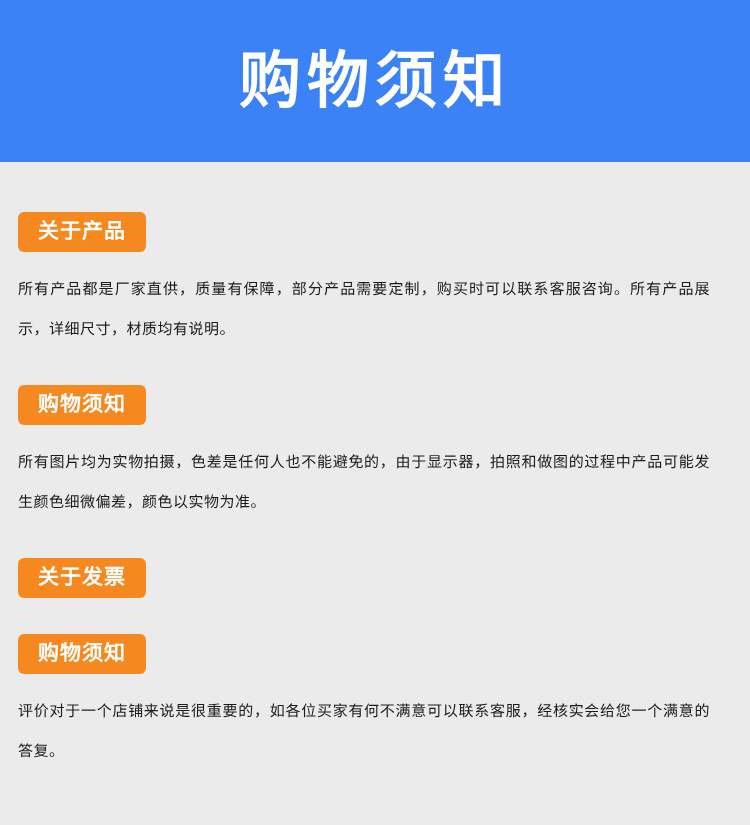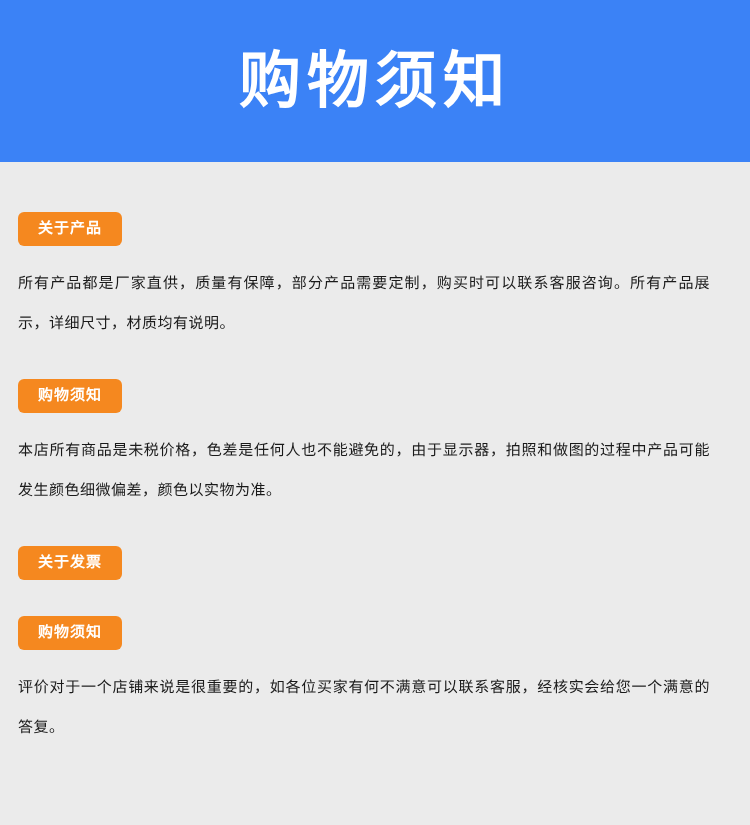--- a/index.html
+++ b/index.html
@@ -51,21 +51,21 @@
   .section {
     margin-top: 0;
   }
   .section.first { padding-top: 50px; }
   .section.more { padding-top: 36px; }
 
   .tag {
     display: inline-block;
     background: #f5881f;
     color: #ffffff;
-    font-size: 15px;
+    font-size: 21px;
     font-weight: bold;
     letter-spacing: 1px;
     padding: 9px 20px 10px 20px;
     border-radius: 6px;
     line-height: 1;
     font-family: "DejaVu Sans", "Liberation Sans", sans-serif;
   }
 
   .para {
     margin: 17px 0 0 0;
@@ -89,21 +89,21 @@
 
   <div class="content">
 
     <div class="section first">
       <div class="tag">关于产品</div>
       <p class="para">所有产品都是厂家直供，质量有保障，部分产品需要定制，购买时可以联系客服咨询。所有产品展示，详细尺寸，材质均有说明。</p>
     </div>
 
     <div class="section more">
       <div class="tag">购物须知</div>
-      <p class="para">本店所有商品是未税价格，色差是任何人也不能避免的，由于显示器，拍照和做图的过程中产品可能发生颜色细微偏差，颜色以实物为准。</p>
+      <p class="para">所有图片均为实物拍摄，色差是任何人也不能避免的，由于显示器，拍照和做图的过程中产品可能发生颜色细微偏差，颜色以实物为准。</p>
     </div>
 
     <div class="section more">
       <div class="tag">关于发票</div>
     </div>
 
     <div class="section more">
       <div class="tag">购物须知</div>
       <p class="para">评价对于一个店铺来说是很重要的，如各位买家有何不满意可以联系客服，经核实会给您一个满意的答复。</p>
     </div>

